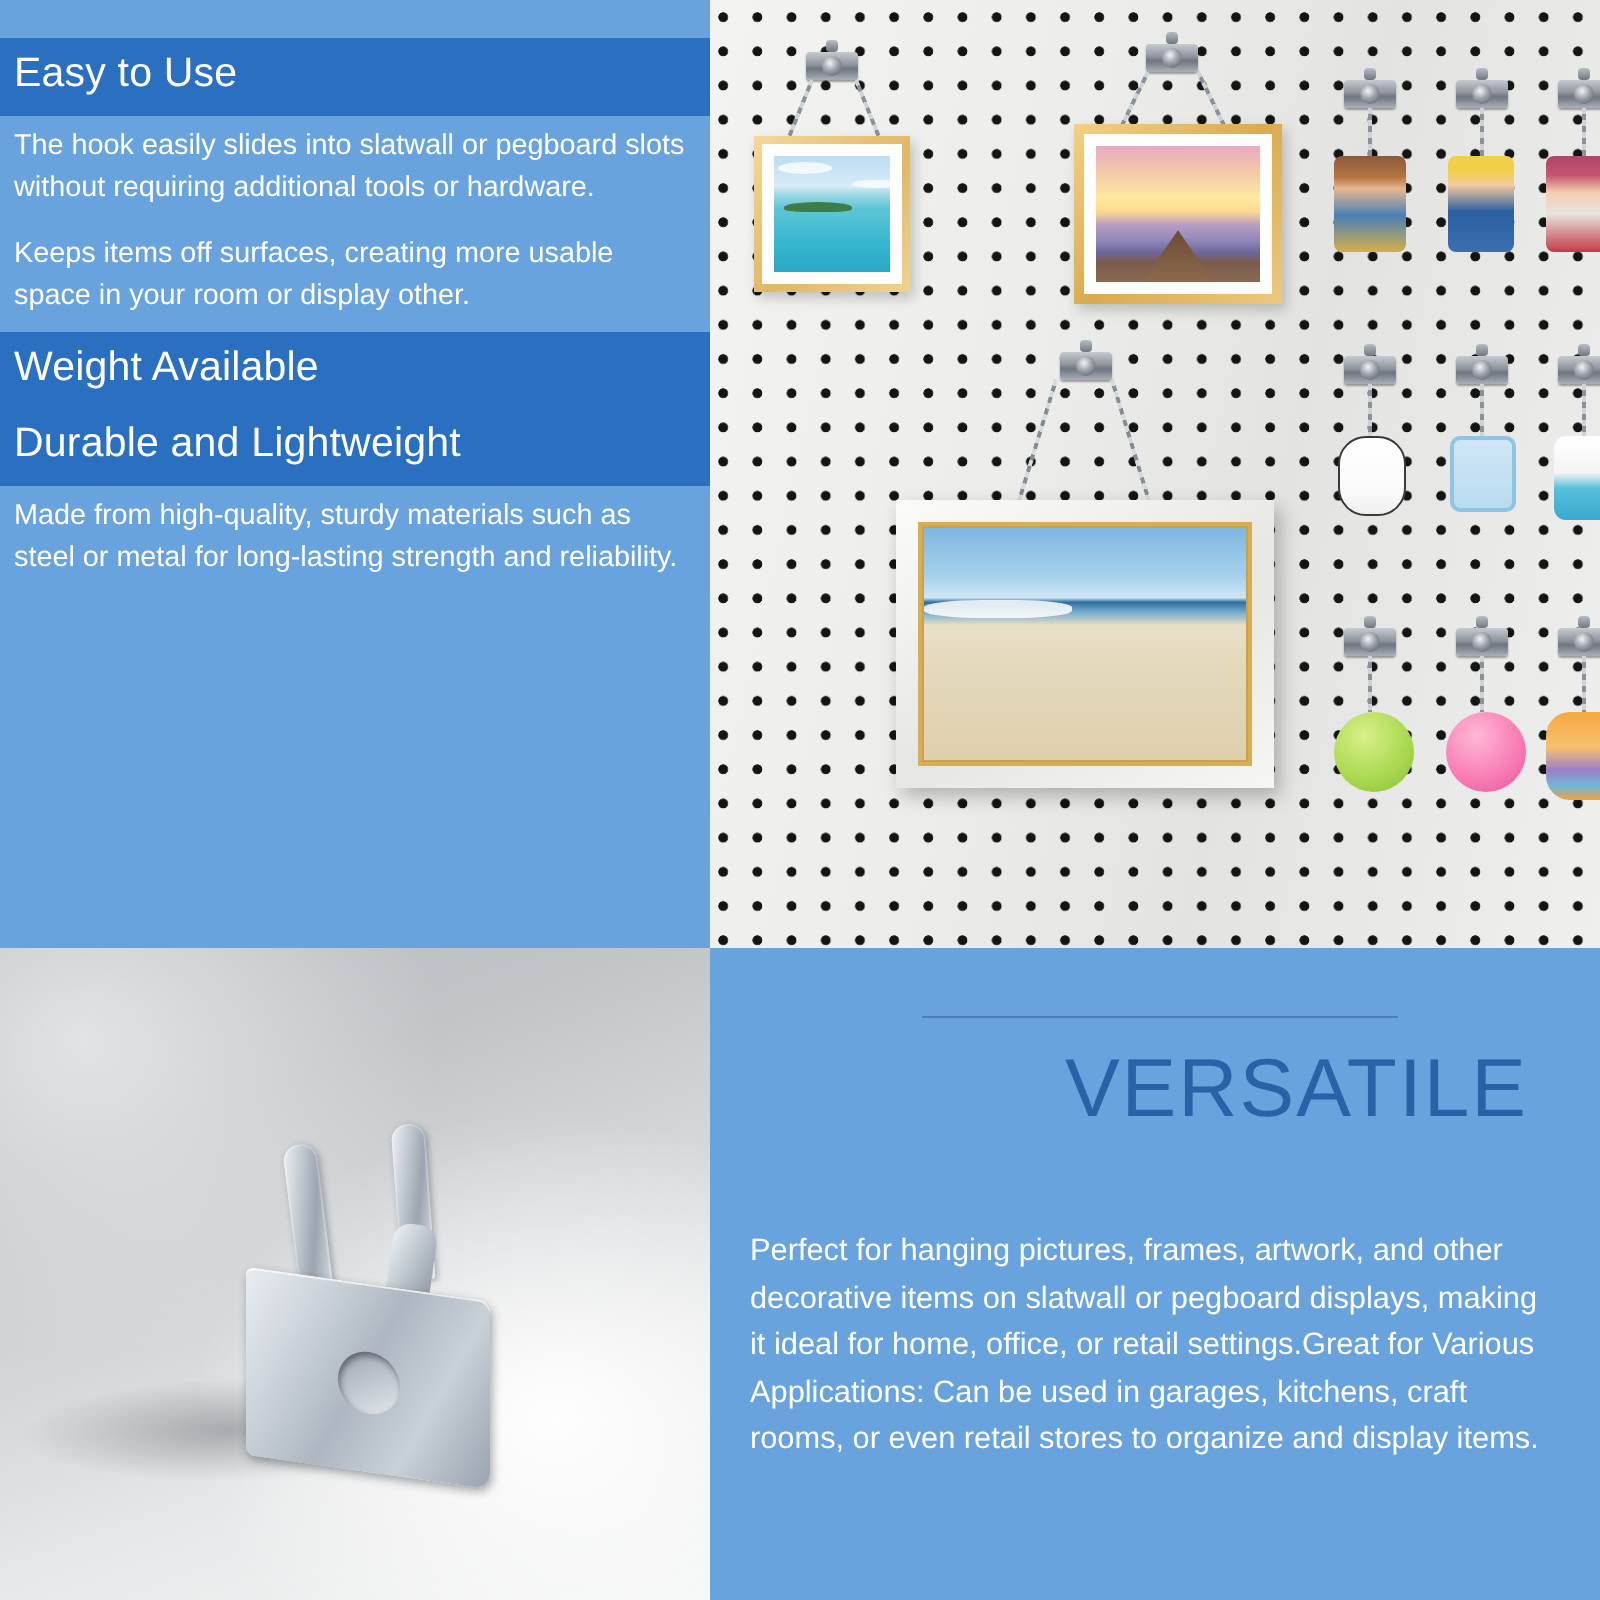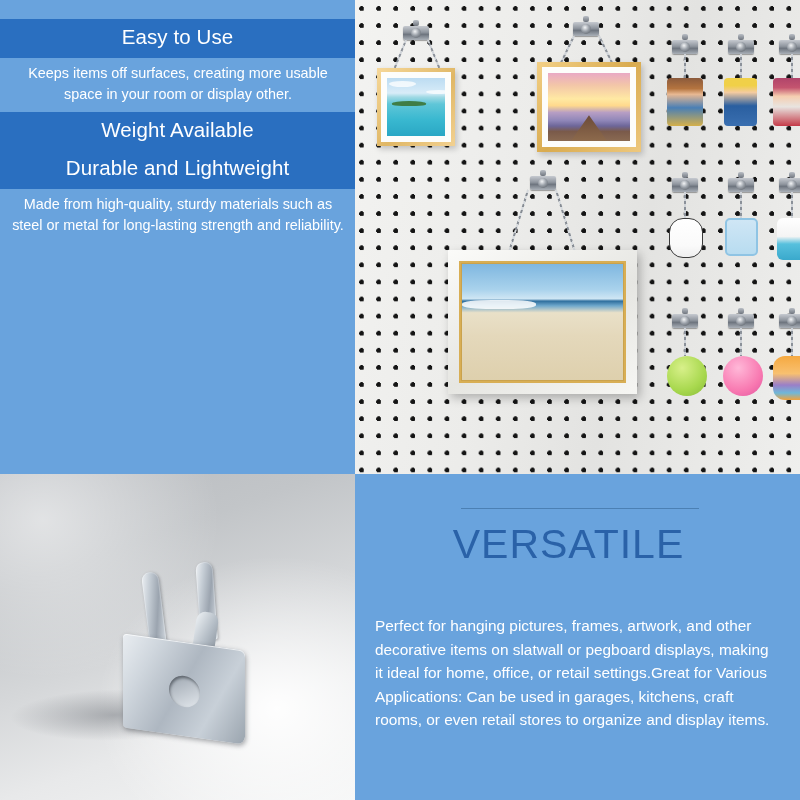--- a/index.html
+++ b/index.html
@@ -10,21 +10,21 @@
     position:relative;
   }
 
   
   #features-column{
     position:absolute; left:0; top:0;
     width:355px; height:474px;
     background:#69a3dd;
     overflow:hidden;
   }
-  .feature-card{ width:100%;text-align:center; }
+  .feature-card{ width:100%; }
   .feature-title{
     background:#2a6fc0;
     color:#ffffff;
     font-size:20.5px;
     font-weight:400;
     line-height:1;
     padding:8px 7px 10px 7px;
     letter-spacing:0.1px;
     white-space:nowrap;
   }
@@ -193,40 +193,41 @@
   }
   #versatile-rule{
     width:238px; height:1px; background:#4b80b4;
     margin:14px 0 0 88px;
   }
   #versatile-title{
     color:#2a62a8;
     font-size:41px;
     font-weight:400;
     letter-spacing:1px;
-    text-align:center;
+    text-align:right;
     margin-top:12px;
     padding-right:18px;
   }
   #versatile-body{
     color:#ffffff;
     font-size:15.4px;
     line-height:23.5px;
     margin-top:46px;
     padding:0 2px;
   }
 </style>
 </head>
 <body>
 
 <section id="features-column">
   <div id="spacer-top"></div>
 
   <article class="feature-card">
     <h2 class="feature-title">Easy to Use</h2>
+    <p class="feature-body">The hook easily slides into slatwall or pegboard slots without requiring additional tools or hardware.</p>
   </article>
 
   <article class="feature-card">
     <p class="feature-body">Keeps items off surfaces, creating more usable space in your room or display other.</p>
   </article>
 
   <article class="feature-card">
     <h2 class="feature-title">Weight Available</h2>
   </article>
 

